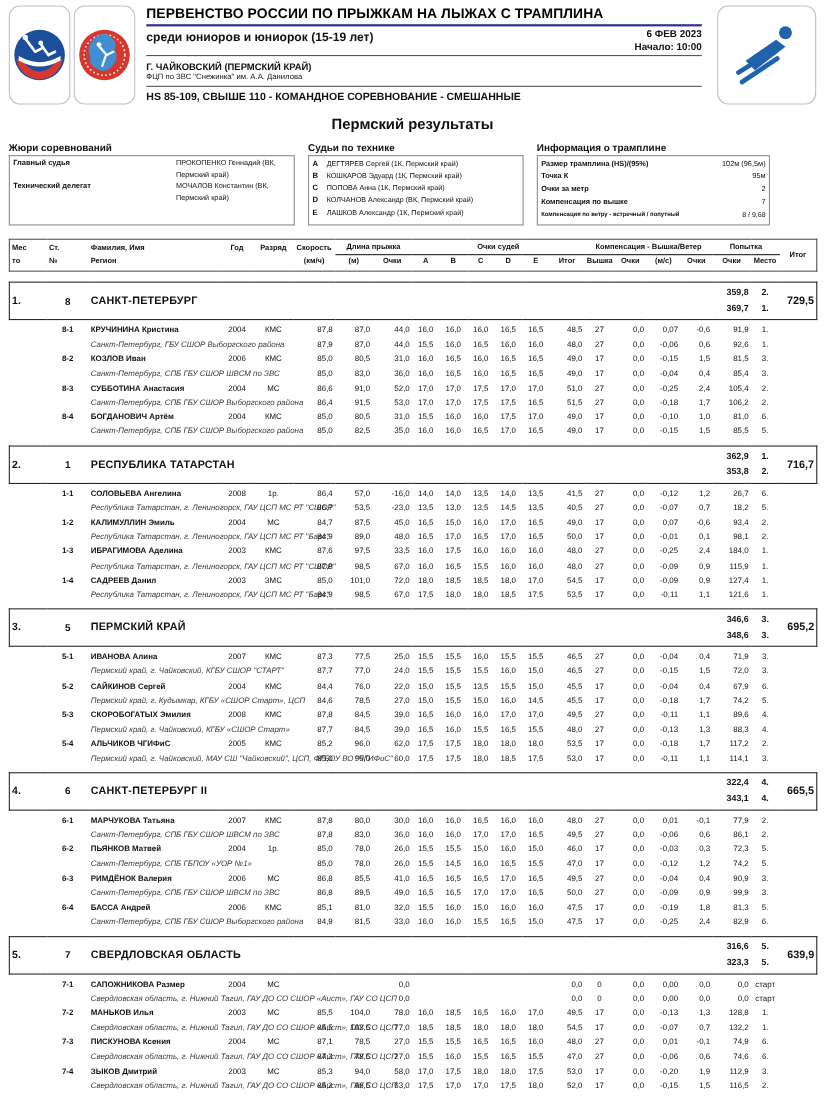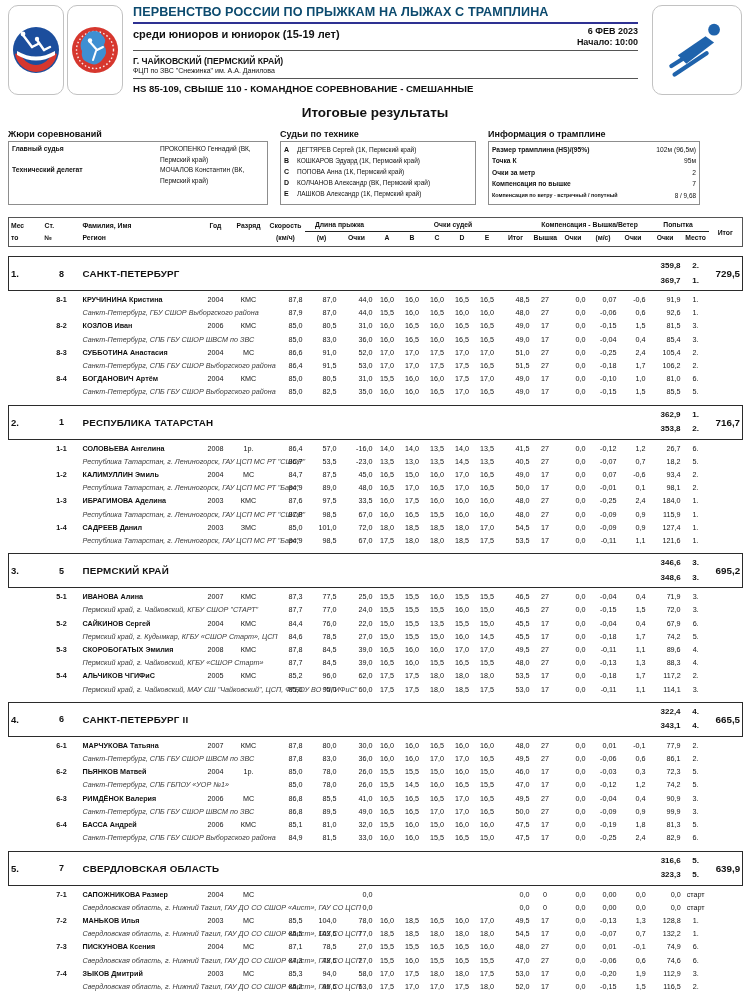--- a/index.html
+++ b/index.html
@@ -6,21 +6,21 @@
   body{width:750px;font-family:"Liberation Sans",sans-serif;color:#111;}
   .page{padding:5px 8px 0 8px;width:734px;}
 
   
   .hdr{display:flex;align-items:flex-start;}
   .logo-box{width:54px;height:88px;border:1px solid #c2c2c2;border-radius:10px;
             display:flex;align-items:center;justify-content:center;flex:0 0 auto;background:#fff;}
   .logo-box.wide{width:88px;margin-left:4px;}
   .logo-box + .logo-box{margin-left:3px;}
   .hdr-center{flex:1;padding:0 10px;min-width:0;}
-  .hdr-title{color:#0c4a6e;font-weight:bold;font-size:12.6px;letter-spacing:0.1px;
+  .hdr-title{color:#000000;font-weight:bold;font-size:12.6px;letter-spacing:0.1px;
              border-bottom:2.5px solid #2e3192;padding-bottom:3px;white-space:nowrap;}
   .hdr-row2{display:flex;justify-content:space-between;align-items:flex-start;
             border-bottom:1.2px solid #555;padding:2px 0 2px 0;}
   .subtitle{font-weight:bold;font-size:11px;padding-top:2px;}
   .date-block{text-align:right;font-size:9px;font-weight:bold;line-height:11px;}
   .venue1{font-weight:bold;font-size:8.6px;margin-top:5px;}
   .venue2{font-size:7px;margin-top:1px;}
   .event-line{font-weight:bold;font-size:9.6px;border-top:1.2px solid #555;margin-top:4px;padding-top:4px;white-space:nowrap;}
 
   .page-title{text-align:center;font-weight:bold;font-size:13.5px;margin:10px 0 9px 0;}
@@ -122,21 +122,21 @@
     <div class="logo-box wide">
       <svg width="64" height="64" viewBox="0 0 60 60">
         <circle cx="46" cy="11" r="5.5" fill="#1f63ac"></circle>
         <path d="M12 35 L38 17 L46 23 L20 43 Z" fill="#1f63ac"></path>
         <path d="M6 45 L36 26" stroke="#1f63ac" stroke-width="4" stroke-linecap="round"></path>
         <path d="M9 53 L39 33" stroke="#1f63ac" stroke-width="4" stroke-linecap="round"></path>
       </svg>
     </div>
   </div>
 
-  <div class="page-title">Итоговые результаты</div>
+  <div class="page-title">Пермский результаты</div>
 
   <div class="info-row">
     <div class="info-col jury">
       <div class="box-title">Жюри соревнований</div>
       <div class="box">
         <div class="jr-row">
           <span class="jr-label">Главный судья</span>
           <span class="jr-val">ПРОКОПЕНКО Геннадий (ВК, Пермский край)</span>
         </div>
         <div class="jr-row">

